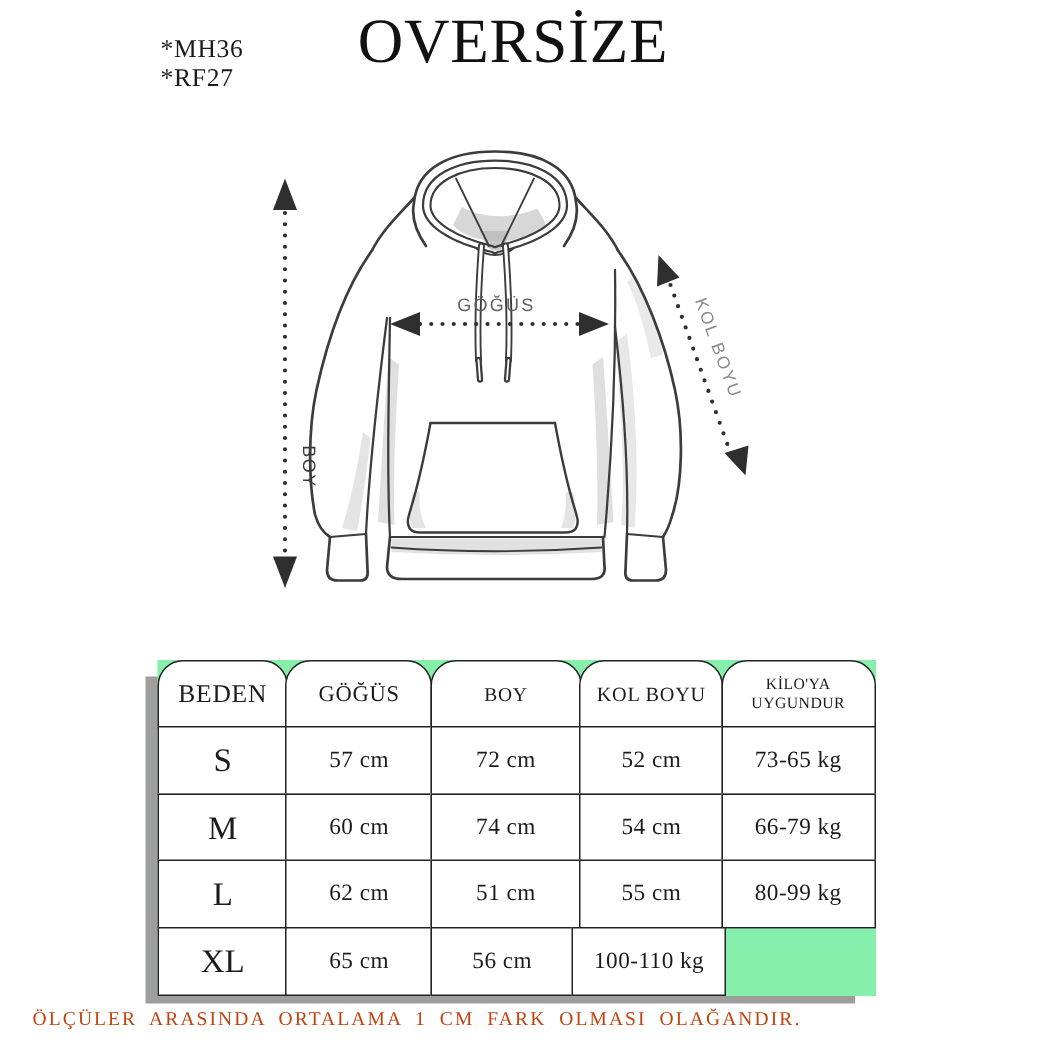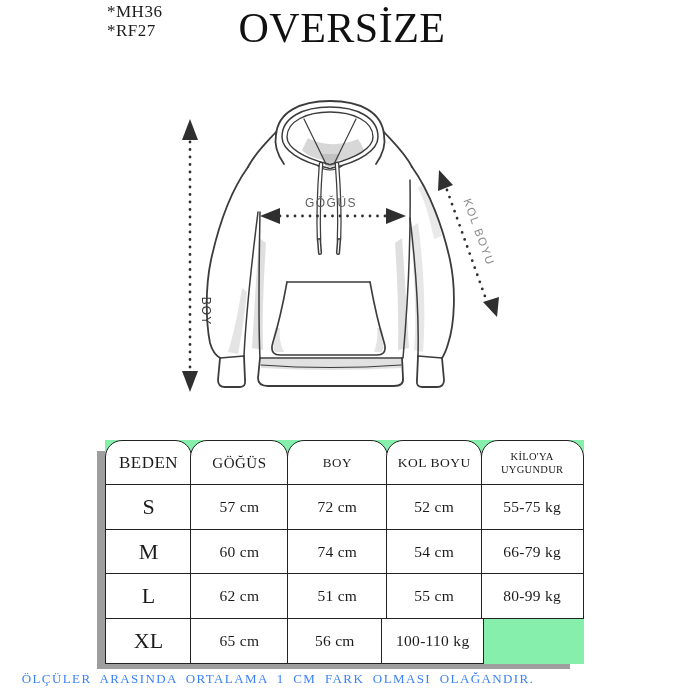--- a/index.html
+++ b/index.html
@@ -1,21 +1,21 @@
 <!DOCTYPE html>
 <html><head>
 <meta charset="utf-8">
 <style>
   html,body{margin:0;padding:0;}
   body{
     width:700px;height:700px;position:relative;background:#ffffff;
     font-family:"Liberation Serif", serif;color:#1b1b1b;overflow:hidden;
   }
   .codes{
-    position:absolute;left:107px;top:2px;font-size:17px;line-height:19px;
+    position:absolute;left:107px;top:23px;font-size:17px;line-height:19px;
     letter-spacing:.5px;white-space:pre;
   }
   .page-title{
     position:absolute;left:0;top:4px;width:684px;text-align:center;
     font-size:42px;letter-spacing:.5px;color:#111;
   }
   .hoodie-svg{position:absolute;left:180px;top:88px;}
   .arrows-svg{position:absolute;left:0;top:0;}
   .arrow-label{font-family:"Liberation Sans", sans-serif;}
 
@@ -39,21 +39,21 @@
   .h-beden{font-size:17px;letter-spacing:.5px;}
   .h-gogus{font-size:15px;letter-spacing:.5px;}
   .h-boy{font-size:13px;letter-spacing:.5px;}
   .h-kol{font-size:13.5px;letter-spacing:.5px;}
   .h-kilo{font-size:10.5px;line-height:1.25;padding:0 13px;letter-spacing:.3px;}
   .size-cell{font-size:22px;}
   .val-cell{font-size:15.5px;letter-spacing:.3px;}
 
   .footnote{
     position:absolute;left:0;top:671px;width:556px;text-align:center;
-    font-size:13px;letter-spacing:1.4px;word-spacing:4px;color:#3b82f6;
+    font-size:13px;letter-spacing:1.4px;word-spacing:4px;color:#c2410c;
   }
 </style>
 </head>
 <body>
 
 <div class="codes"><span>*MH36</span><br><span>*RF27</span></div>
 
 <div class="page-title">OVERSİZE</div>
 
 <svg class="hoodie-svg" width="340" height="312" viewBox="0 0 340 312" fill="none">
@@ -154,21 +154,21 @@
     <div class="tcell hcell c1 h-gogus">GÖĞÜS</div>
     <div class="tcell hcell c2 h-boy">BOY</div>
     <div class="tcell hcell c3 h-kol">KOL BOYU</div>
     <div class="tcell hcell c4 h-kilo">KİLO'YA UYGUNDUR</div>
   </div>
   <div class="trow">
     <div class="tcell c0 size-cell">S</div>
     <div class="tcell c1 val-cell">57 cm</div>
     <div class="tcell c2 val-cell">72 cm</div>
     <div class="tcell c3 val-cell">52 cm</div>
-    <div class="tcell c4 val-cell">55-75 kg</div>
+    <div class="tcell c4 val-cell">73-65 kg</div>
   </div>
   <div class="trow">
     <div class="tcell c0 size-cell">M</div>
     <div class="tcell c1 val-cell">60 cm</div>
     <div class="tcell c2 val-cell">74 cm</div>
     <div class="tcell c3 val-cell">54 cm</div>
     <div class="tcell c4 val-cell">66-79 kg</div>
   </div>
   <div class="trow">
     <div class="tcell c0 size-cell">L</div>

